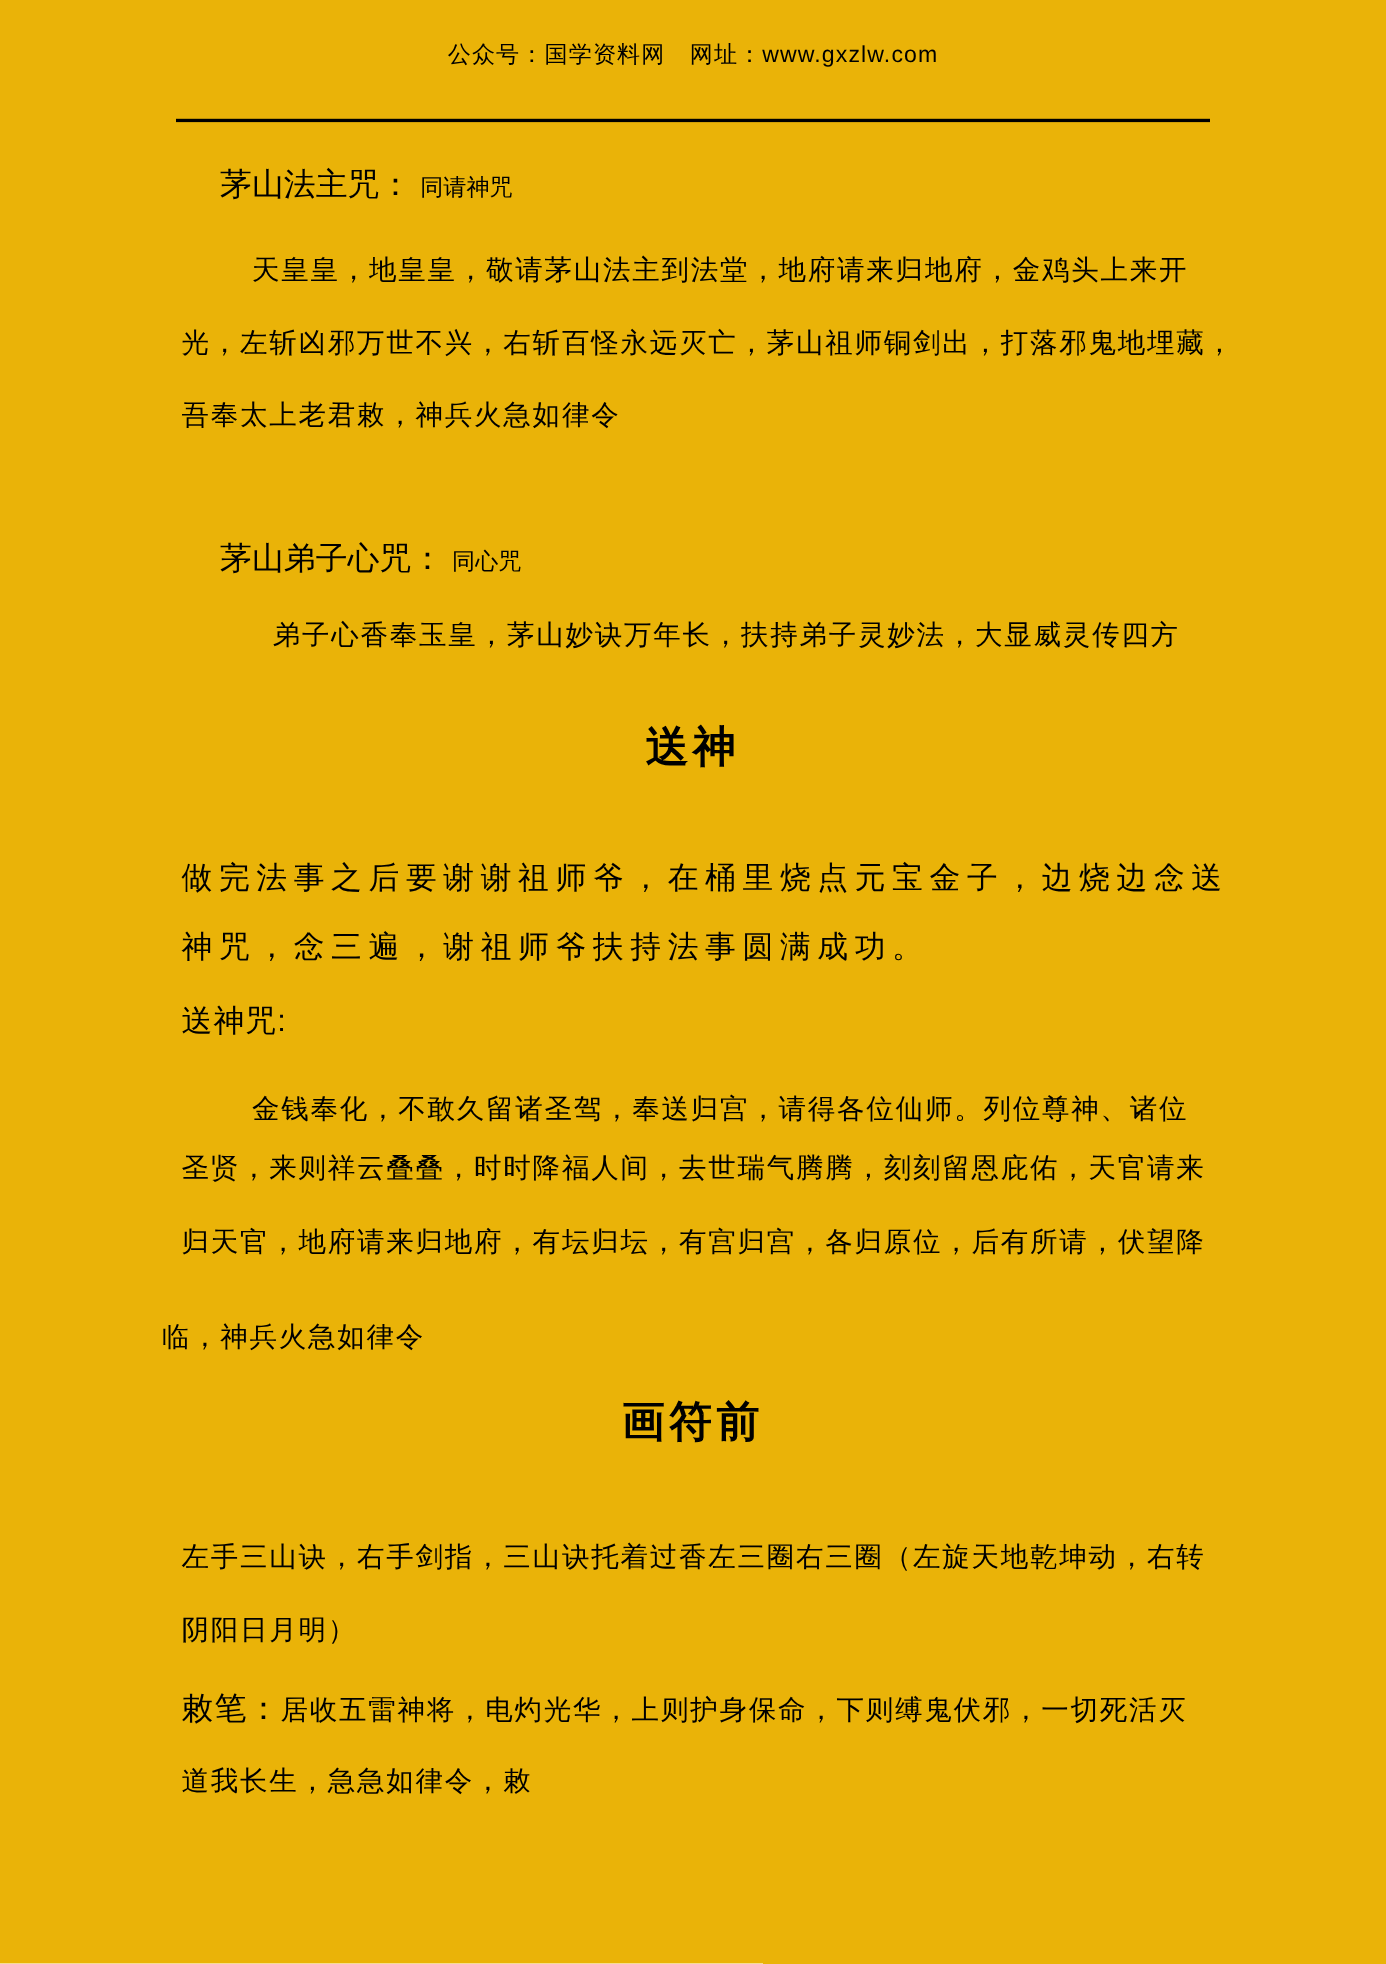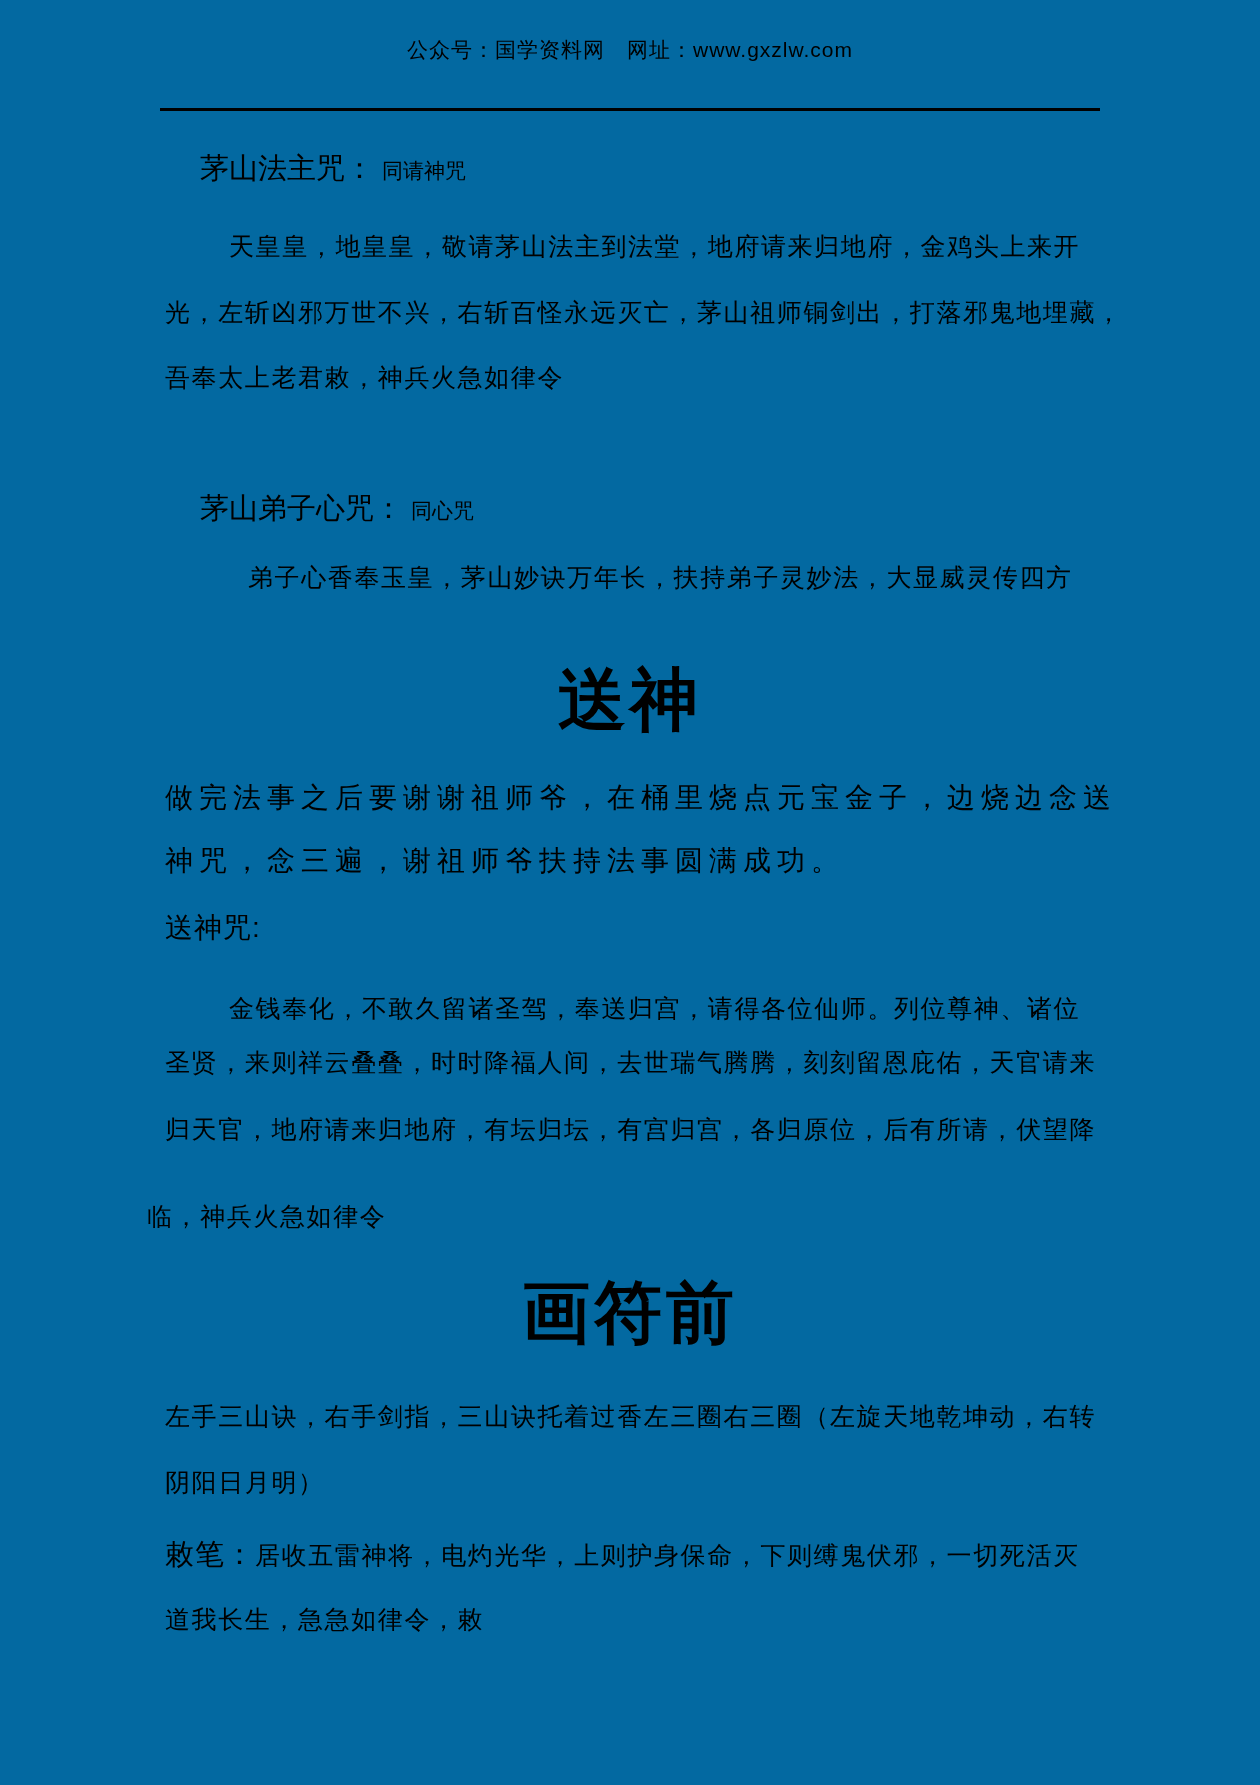--- a/index.html
+++ b/index.html
@@ -5,21 +5,21 @@
   html, body {
     margin: 0;
     padding: 0;
     background: #ffffff;
   }
   .page {
     position: relative;
     width: 1260px;
     height: 1785px;
     margin: 0 auto;
-    background: #0369a1;
+    background: #eab308;
     color: #000000;
     font-family: "Liberation Sans", sans-serif;
     overflow: hidden;
   }
   .line {
     position: absolute;
     white-space: nowrap;
     line-height: 1.3;
   }
   .header-line {
@@ -48,21 +48,21 @@
     letter-spacing: 1.6px;
   }
   .big-text {
     font-size: 28px;
     letter-spacing: 6px;
   }
   .chapter-heading {
     left: 0;
     right: 0;
     text-align: center;
-    font-size: 68px;
+    font-size: 39px;
     font-weight: bold;
     letter-spacing: 4px;
   }
   .inline-label {
     font-size: 29px;
     letter-spacing: 1px;
   }
 </style>
 </head>
 <body>

